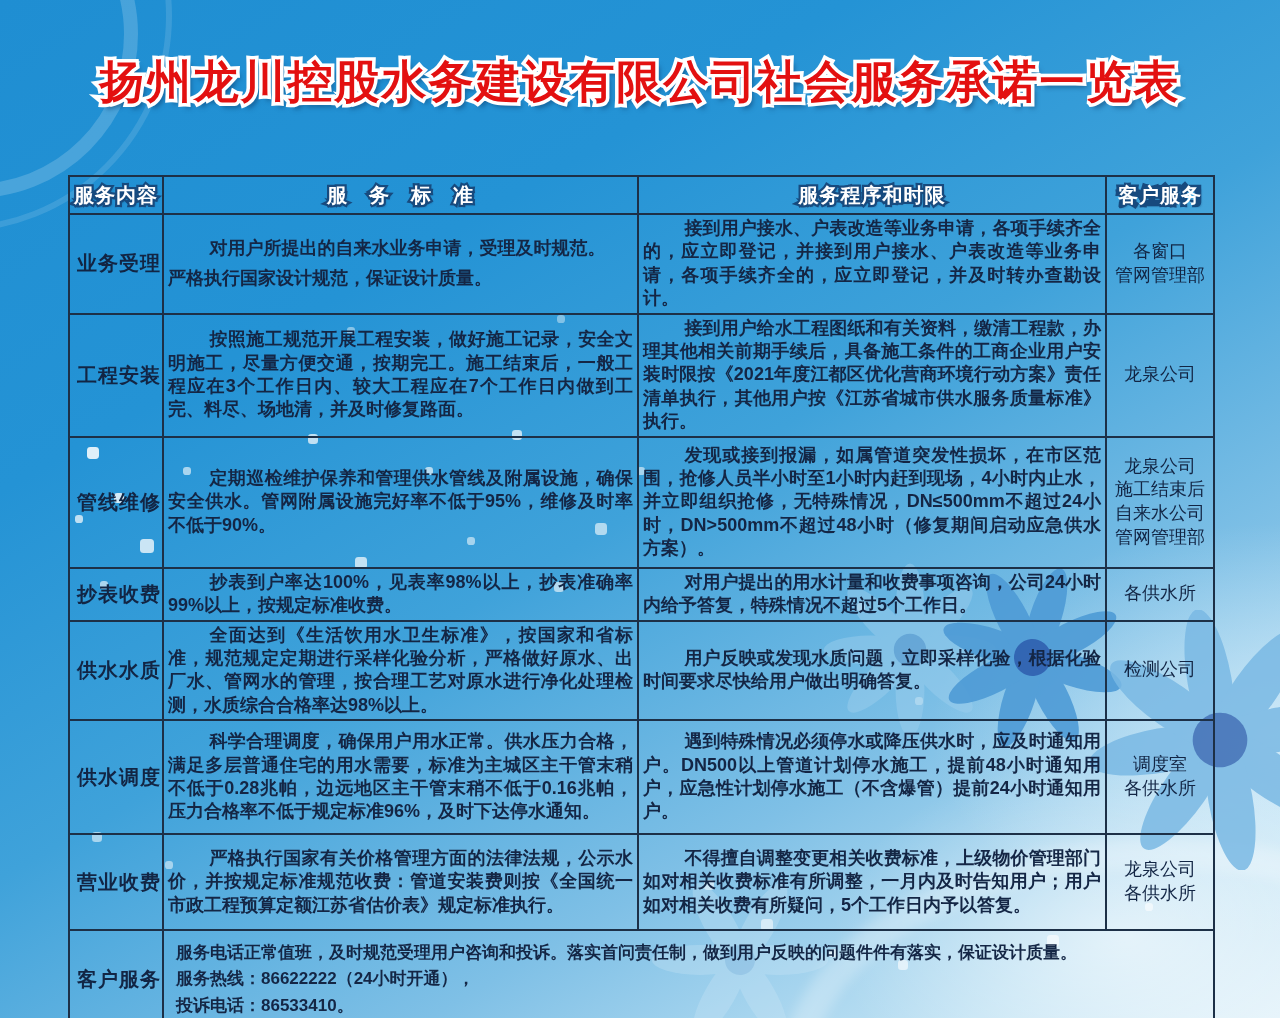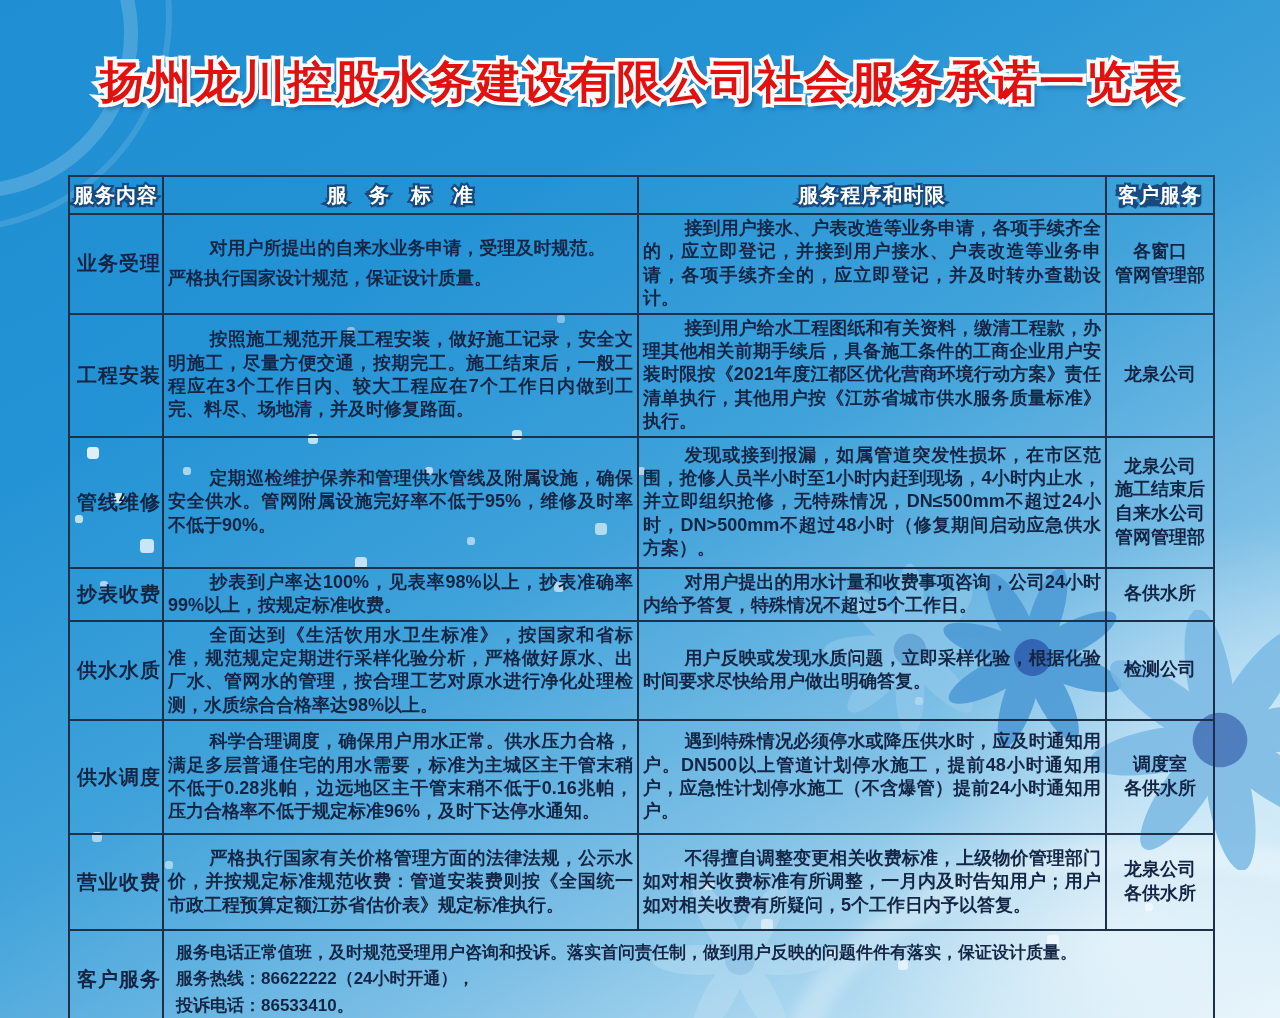--- a/index.html
+++ b/index.html
@@ -53,21 +53,21 @@
   }
   .commit th,.commit td{border:2px solid #1d3047;vertical-align:middle;overflow:hidden;}
   .commit th{padding:0;}
   .head-cell{font-size:20px;font-weight:800;color:#ffffff;letter-spacing:1px;}
   .head-cell.stroke::before{-webkit-text-stroke:4.5px #174a7e;text-shadow:2px 2px 2px rgba(10,40,80,.4);}
   .cat{text-align:right;font-weight:700;font-size:20px;color:#122544;letter-spacing:1px;}
   .std,.proc{padding:2px 4px;font-size:18px;font-weight:700;color:#142645;line-height:1.3;text-align:justify;}
   .std p,.proc p,.foot-cell p{margin:0;}
   .ind{text-indent:2.3em;}
   .gap-top{margin-top:6px !important;}
-  .dept{text-align:center;font-size:18px;font-weight:700;color:#122544;line-height:1.32;padding:6px;}
+  .dept{text-align:center;font-size:18px;font-weight:400;color:#122544;line-height:1.32;padding:6px;}
   .foot-cell{padding:4px 12px;font-size:17px;font-weight:700;color:#142645;line-height:1.55;vertical-align:top;text-align:left;}
   tr.hr{height:38px;} tr.r1{height:94px;} tr.r2{height:113px;} tr.r3{height:131px;}
   tr.r4{height:53px;margin-top:7px;} tr.r5{height:92px;} tr.r6{height:114px;} tr.r7{height:96px;} tr.r8{height:99px;}
 </style>
 </head>
 <body>
 
 <div class="page">
 
   <div class="swirl tl"></div>

